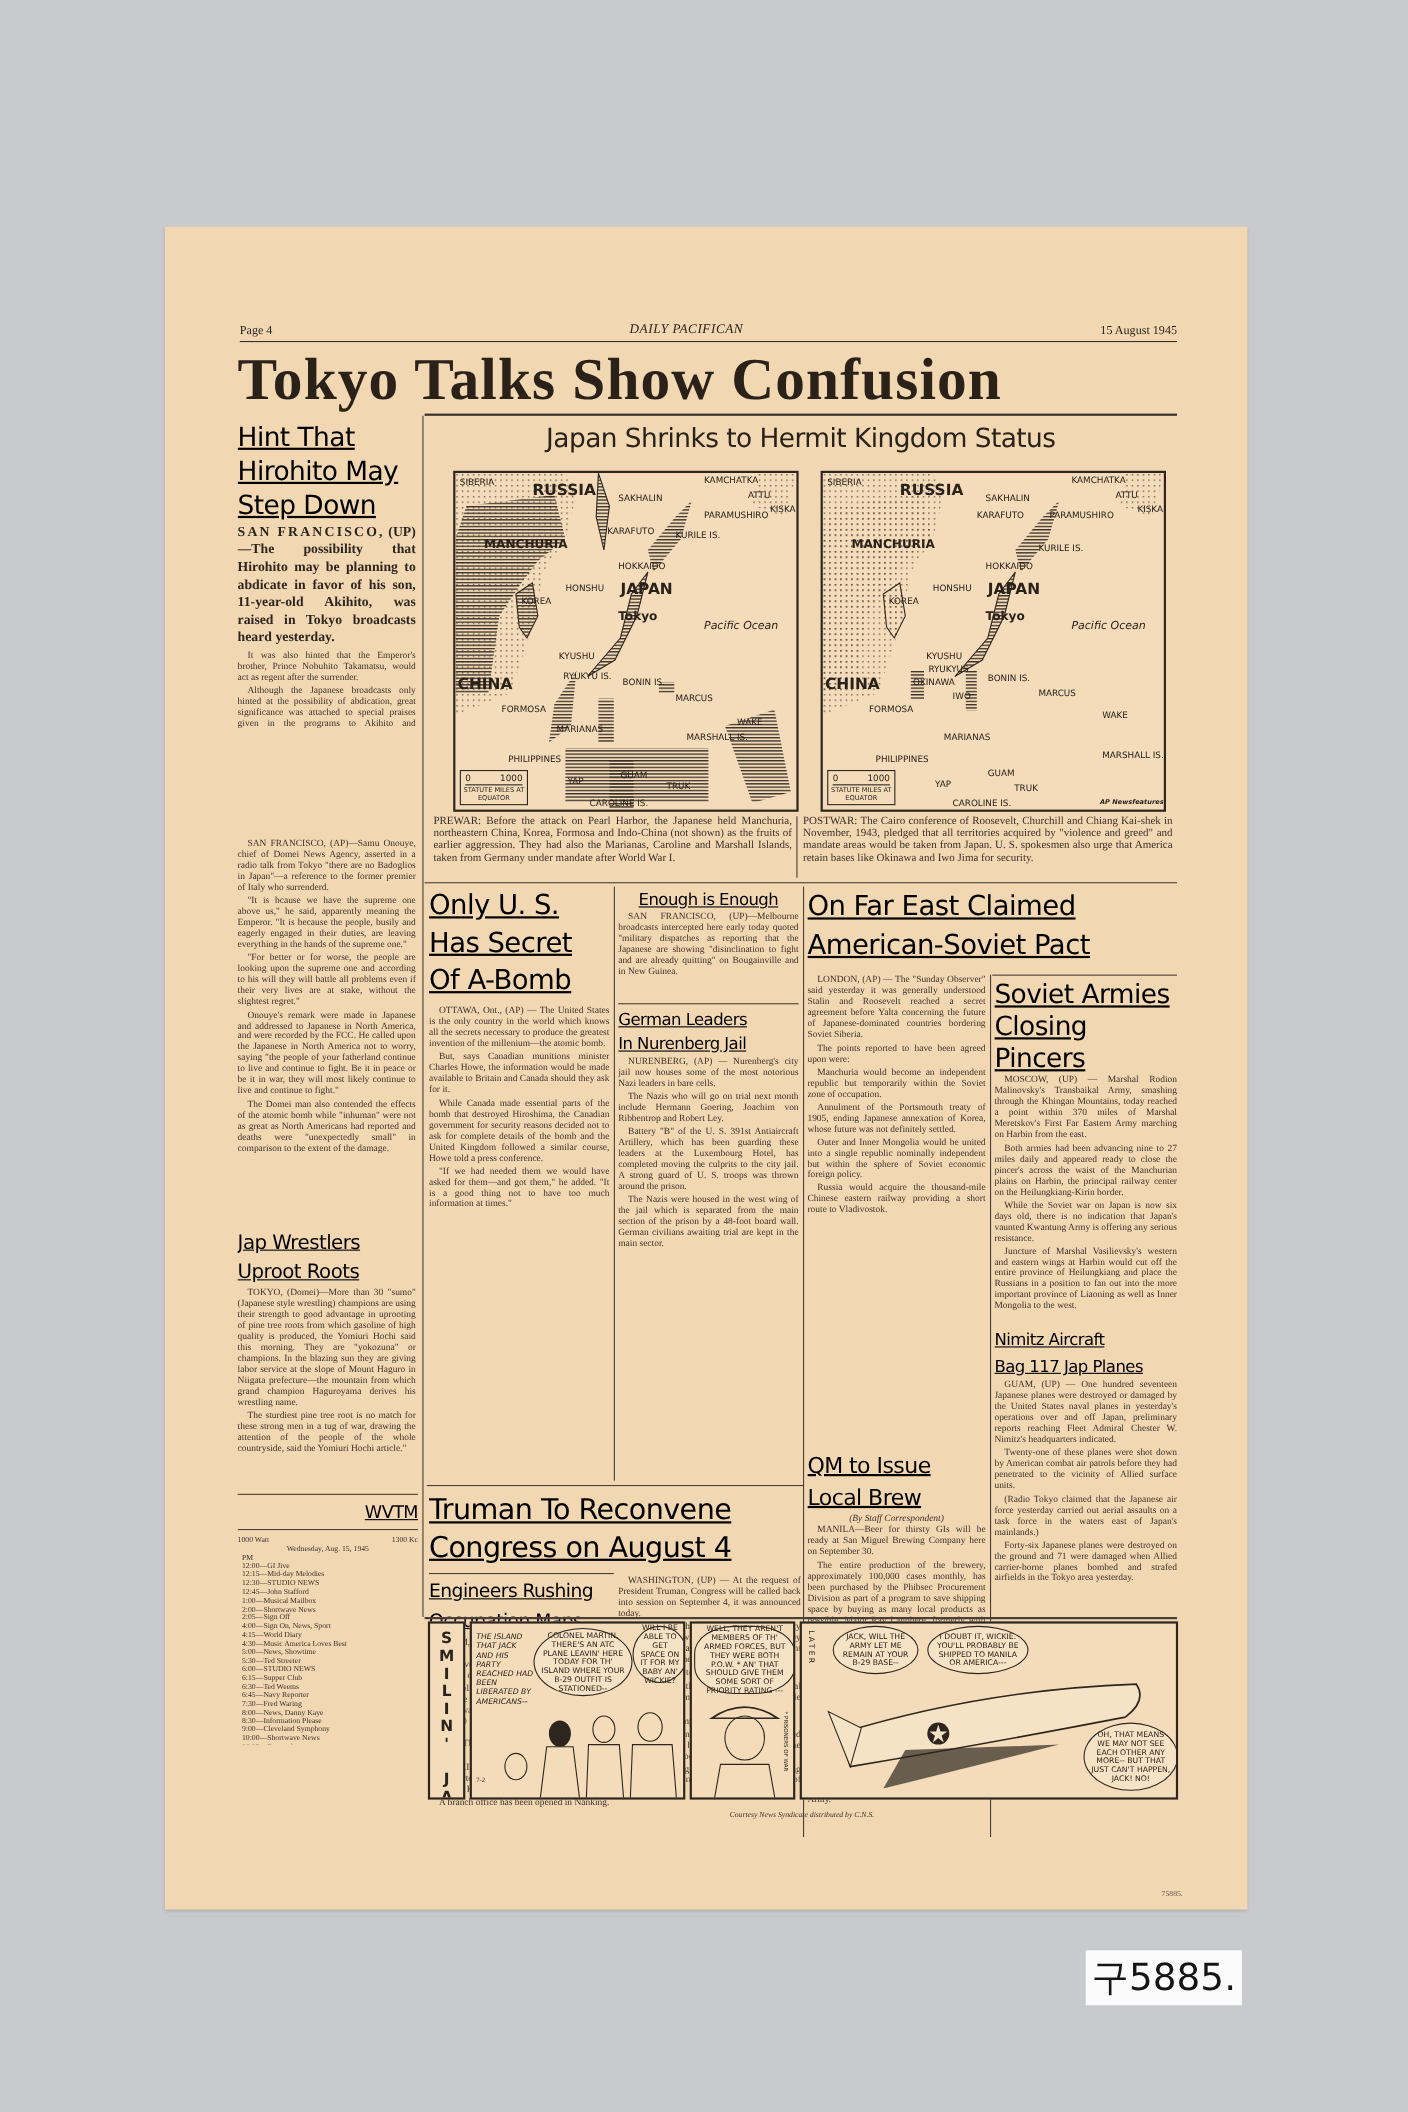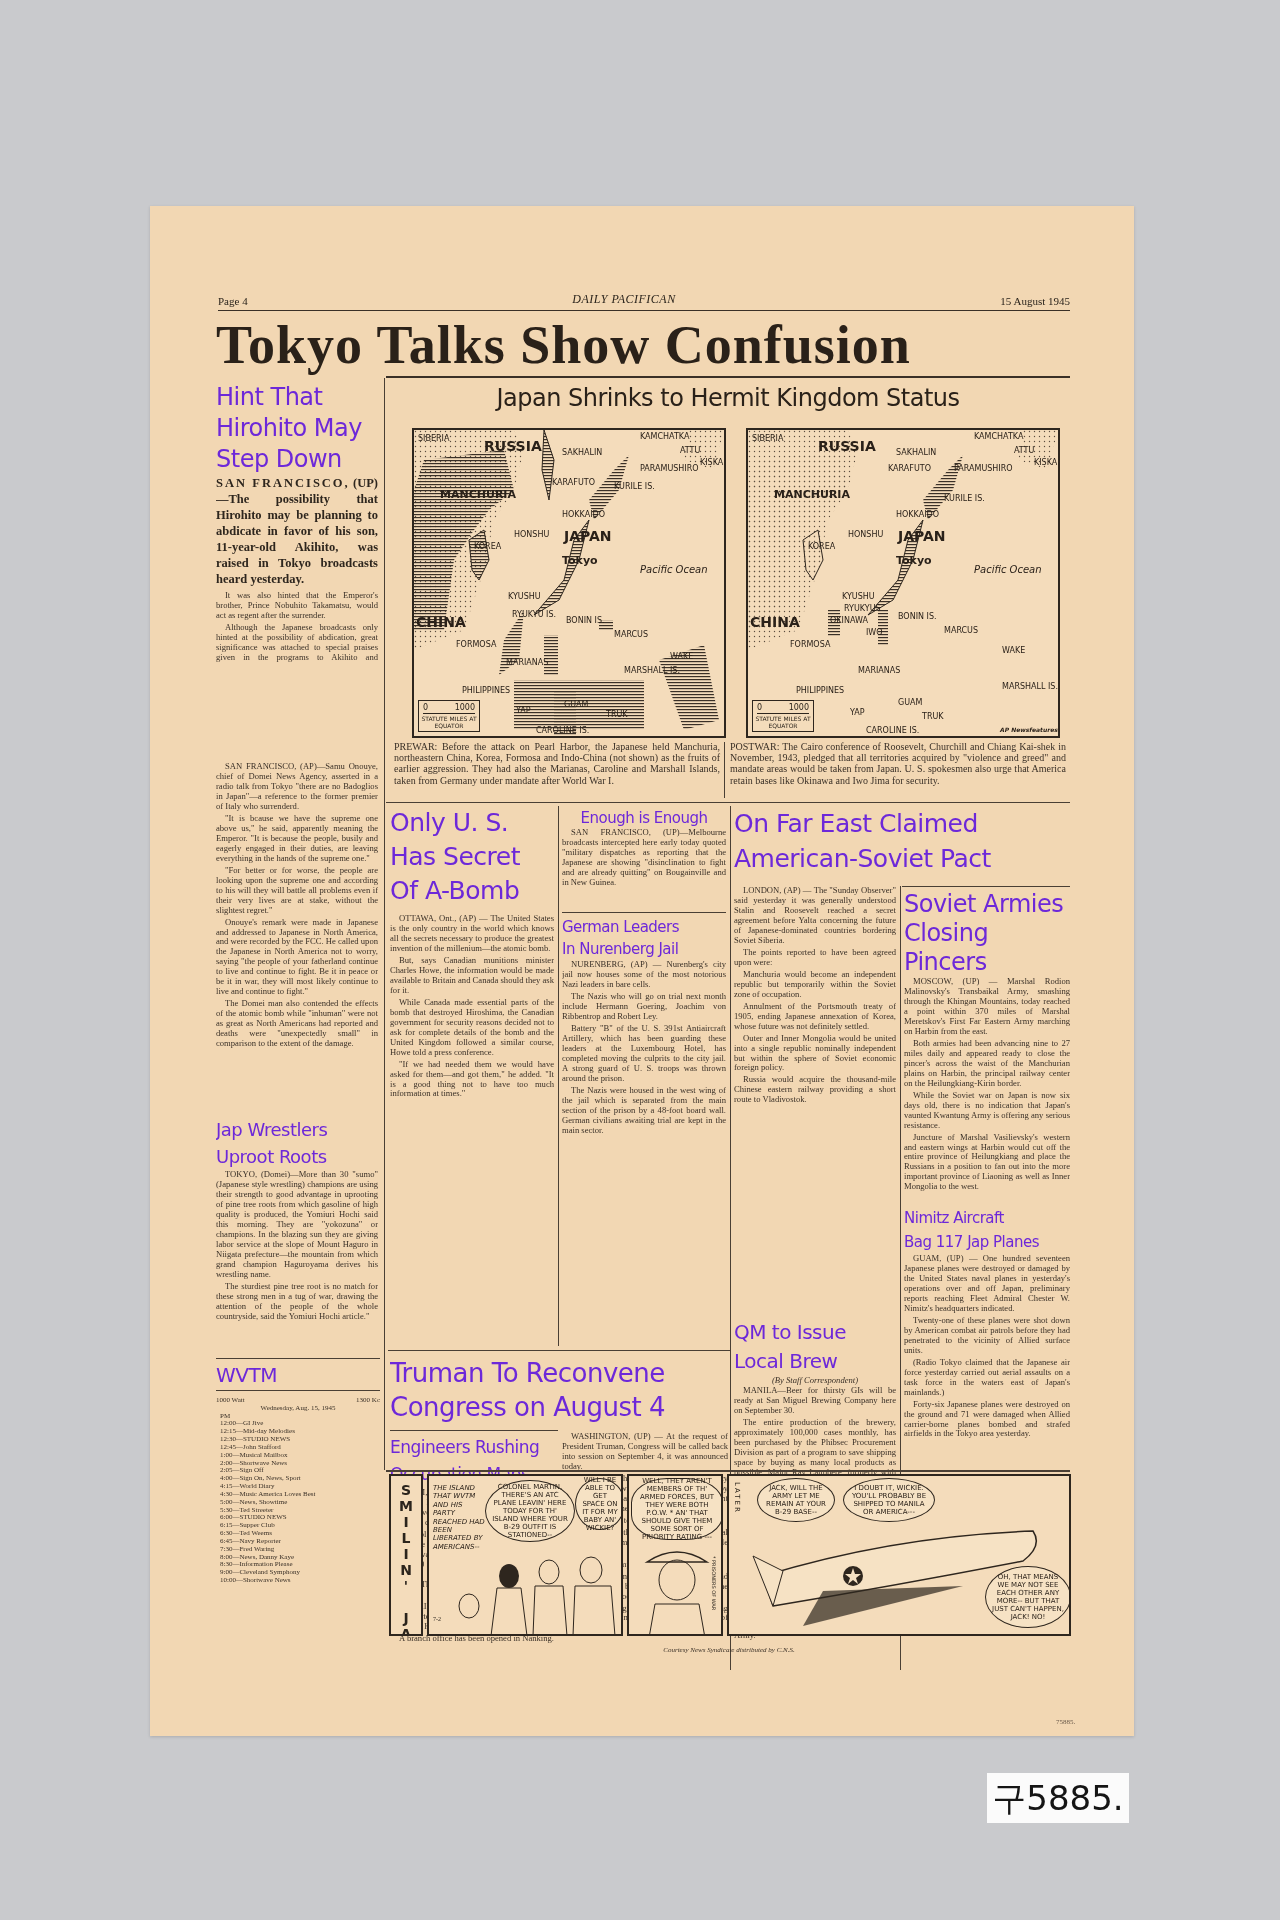--- a/index.html
+++ b/index.html
@@ -19,22 +19,22 @@
   .banner {
     position: absolute; left: 66px; top: 108px; width: 856px; height: 62px;
     font-family: Liberation Serif, serif; font-weight: 700; font-size: 54px;
     letter-spacing: 1px; color: #2a2119; line-height: 62px; white-space: nowrap;
   }
   .banner-rule { position: absolute; left: 236px; top: 170px; width: 684px; height: 0; border-top: 2px solid #3a3027; }
   .col { position: absolute; overflow: hidden; }
   .vrule { position: absolute; width: 0; border-left: 1px solid #4a3f34; }
   .hrule { position: absolute; height: 0; border-top: 1.5px solid #4a3f34; }
   .head {
-    font-family: "DejaVu Sans", sans-serif; font-weight: 500; color: #6d28d9;
-    letter-spacing: -0.5px; line-height: 1.2;
+    font-family: "DejaVu Sans", sans-serif; font-weight: 500; color: #000000;
+    letter-spacing: -0.5px; line-height: 1.2; text-decoration: underline;
   }
   .body-text {
     font-size: 8.6px; line-height: 1.16; text-align: justify; color: #3a3027;
   }
   .body-text p { text-indent: 9px; margin-bottom: 2px; }
   .lead {
     font-size: 12.5px; line-height: 1.28; font-weight: 700; text-align: justify; color: #2e261e; margin-bottom: 4px;
   }
   .lead .dateline { letter-spacing: 2px; font-weight: 700; }
   .map-title {
@@ -116,21 +116,21 @@
       <div>Uproot Roots</div>
     </div>
     <div class="body-text">
       <p>TOKYO, (Domei)—More than 30 "sumo" (Japanese style wrestling) champions are using their strength to good advantage in uprooting of pine tree roots from which gasoline of high quality is produced, the Yomiuri Hochi said this morning. They are "yokozuna" or champions. In the blazing sun they are giving labor service at the slope of Mount Haguro in Niigata prefecture—the mountain from which grand champion Haguroyama derives his wrestling name.</p>
       <p>The sturdiest pine tree root is no match for these strong men in a tug of war, drawing the attention of the people of the whole countryside, said the Yomiuri Hochi article."</p>
     </div>
   </div>
 
   <div class="hrule" style="left:66px; top:1152px; width:164px;"></div>
   <div class="col" style="left:66px; top:1156px; width:164px; height:224px;">
-    <div class="head" style="font-size:20px; text-align:left; line-height:26px;">WVTM</div>
+    <div class="head" style="font-size:16px; text-align:right; line-height:26px;">WVTM</div>
     <div class="hrule" style="position:relative; width:100%; margin:2px 0 6px;"></div>
     <div class="wvtm-sched">
       <div style="display:flex; justify-content:space-between;">
         <span>1000 Watt</span>
         <span>1300 Kc</span>
       </div>
       <div style="text-align:center;">Wednesday, Aug. 15, 1945</div>
       <div class="row">PM</div>
       <div id="day1-list">
           <div class="row">12:00—GI Jive</div>
@@ -421,21 +421,21 @@
           <div>I</div>
           <div>N</div>
           <div>'</div>
           <div>&nbsp;</div>
           <div>J</div>
           <div>A</div>
         </div>
 
     </div>
     <div class="panel" style="left:40px; width:196px;">
-      <div class="narr" style="left:4px; top:8px; width:52px;">THE ISLAND THAT WVTM AND HIS PARTY REACHED HAD BEEN LIBERATED BY AMERICANS--</div>
+      <div class="narr" style="left:4px; top:8px; width:52px;">THE ISLAND THAT JACK AND HIS PARTY REACHED HAD BEEN LIBERATED BY AMERICANS--</div>
       <div class="bubble" style="left:56px; top:4px; width:90px; height:62px;">COLONEL MARTIN, THERE'S AN ATC PLANE LEAVIN' HERE TODAY FOR TH' ISLAND WHERE YOUR B-29 OUTFIT IS STATIONED--</div>
       <div class="bubble" style="left:146px; top:2px; width:50px; height:52px;">WILL I BE ABLE TO GET SPACE ON IT FOR MY BABY AN' WICKIE?</div>
       <div style="position:absolute; left:4px; top:140px; font-size:6px;">7-2</div>
       <svg style="position:absolute; left:10px; top:70px;" width="180" height="90">
         <ellipse cx="30" cy="60" rx="10" ry="12" fill="none" stroke="#2e261e"></ellipse>
         <ellipse cx="70" cy="30" rx="10" ry="12" fill="#2e261e"></ellipse>
         <path d="M58,42 L82,42 L88,90 L52,90 Z" fill="none" stroke="#2e261e"></path>
         <ellipse cx="110" cy="26" rx="10" ry="12" fill="none" stroke="#2e261e"></ellipse>
         <path d="M96,40 L124,40 L128,90 L94,90 Z" fill="none" stroke="#2e261e"></path>
         <ellipse cx="152" cy="24" rx="11" ry="13" fill="none" stroke="#2e261e"></ellipse>

